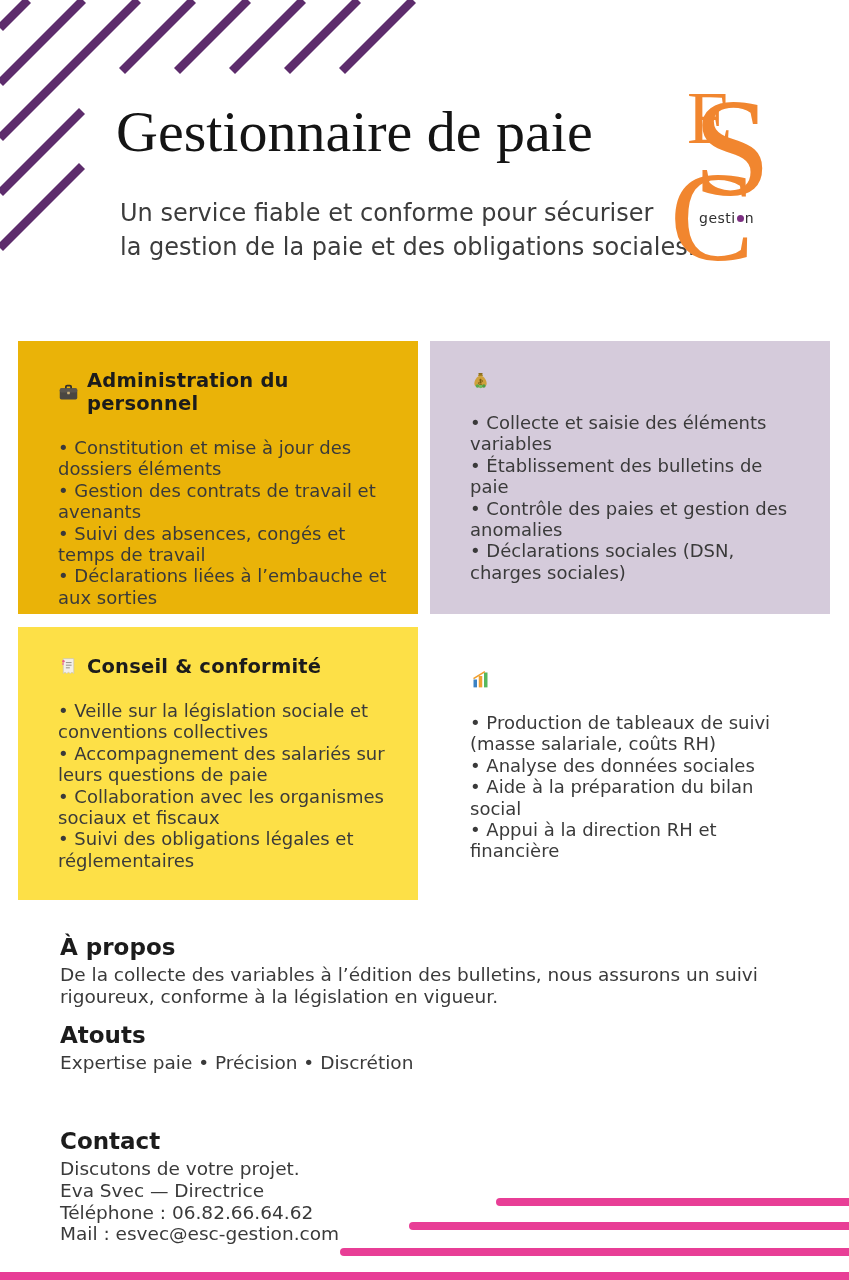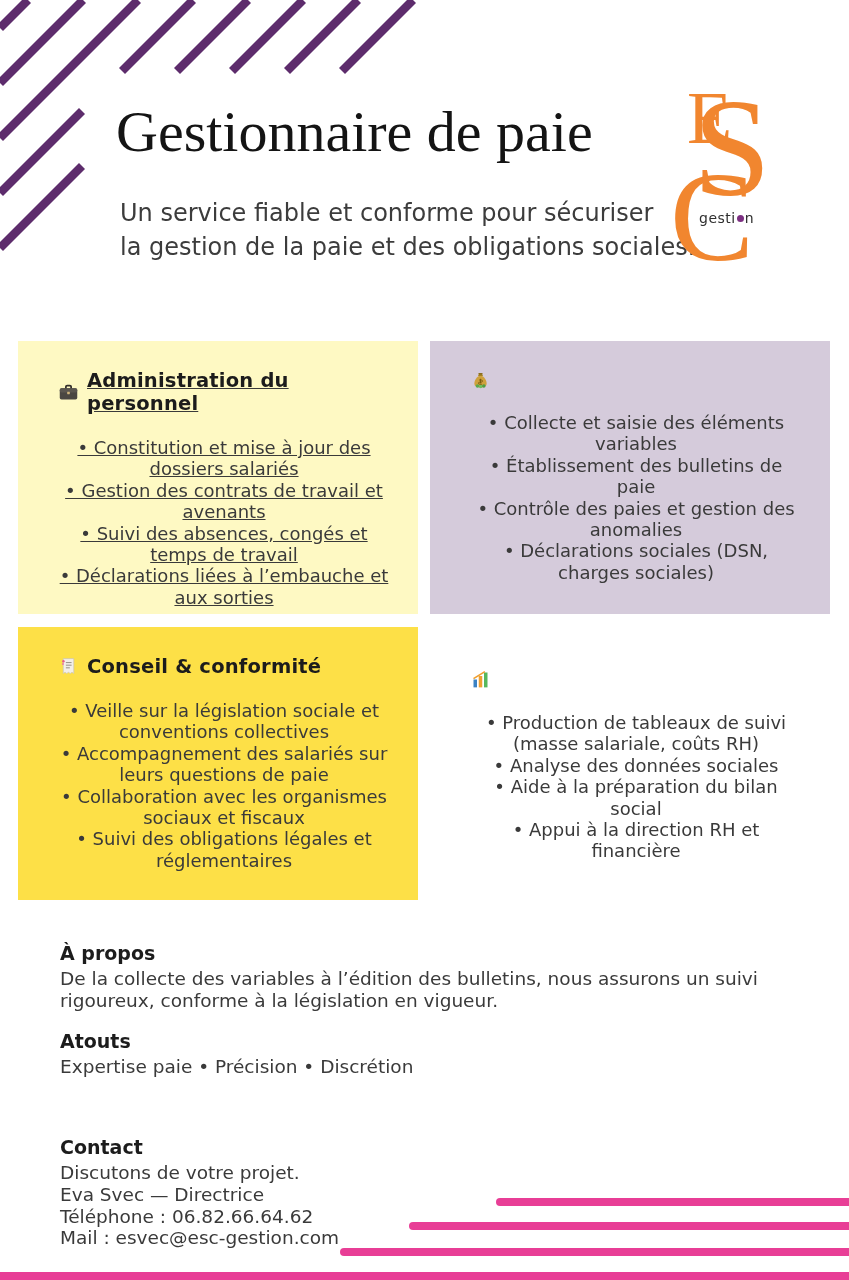--- a/index.html
+++ b/index.html
@@ -34,33 +34,33 @@
   .logo .c{left:10px;top:85px;font-size:126px;}
   .logo .word{position:absolute;left:39px;top:140px;font-size:14px;color:#2f2f2f;letter-spacing:.5px;}
   .logo .dot{display:inline-block;width:7px;height:7px;border-radius:50%;background:#7c3082;margin:0 1px 1px 1px;}
   
   .cards{
     position:absolute;left:18px;top:341px;width:812px;
     display:grid;grid-template-columns:400px 400px;grid-template-rows:273px 273px;
     column-gap:12px;row-gap:13px;
   }
   .card{box-sizing:border-box;padding:28px 28px 0 40px;}
-  .card.peach{background:#fef9c3;text-decoration:underline;}
+  .card.peach{background:#eab308;}
   .card.lavender{background:#d5cbdb;}
   .card.pink{background:#fde047;}
   .card.plain{background:transparent;padding-top:42px;}
   .card-title{
     margin:0 0 22px 0;font-size:19.5px;font-weight:600;color:#1c1c1c;letter-spacing:.2px;
     display:flex;align-items:center;gap:8px;
   }
   .card-title .icn{flex:0 0 auto;width:21px;height:21px;}
-  .card-list{margin:0;padding:0;list-style:none;font-size:18px;line-height:1.19;color:#3a3a3a;text-align:center;}
+  .card-list{margin:0;padding:0;list-style:none;font-size:18px;line-height:1.19;color:#3a3a3a;}
   
   .sec{position:absolute;left:60px;width:752px;}
-  .sec h3{margin:16px 0 4px 0;font-size:19px;font-weight:700;color:#1c1c1c;}
+  .sec h3{margin:8px 0 4px 0;font-size:23px;font-weight:700;color:#1c1c1c;}
   .sec p{margin:0;font-size:18.5px;line-height:1.2;color:#3a3a3a;}
   .sec.about{top:926px;}
   .sec.atouts{top:1014px;}
   .sec.contact{top:1120px;}
   .sec.contact p{line-height:1.18;}
 </style>
 </head>
 <body>
 
 <div class="page">
@@ -99,21 +99,21 @@
       <h2 class="card-title">
         <svg class="icn" viewBox="0 0 24 24" aria-hidden="true">
           <rect x="2" y="7" width="20" height="13" rx="2" fill="#4a4742"></rect>
           <rect x="2" y="7" width="20" height="5" rx="2" fill="#5a564f"></rect>
           <path d="M9 7V5.5A1.5 1.5 0 0 1 10.5 4h3A1.5 1.5 0 0 1 15 5.5V7" fill="none" stroke="#332F2B" stroke-width="2"></path>
           <rect x="10.5" y="11" width="3" height="3" rx="0.5" fill="#cdb37a"></rect>
         </svg>
         <span>Administration du personnel</span>
       </h2>
       <ul class="card-list">
-        <li>• Constitution et mise à jour des dossiers salariés</li>
+        <li>• Constitution et mise à jour des dossiers éléments</li>
         <li>• Gestion des contrats de travail et avenants</li>
         <li>• Suivi des absences, congés et temps de travail</li>
         <li>• Déclarations liées à l’embauche et aux sorties</li>
       </ul>
     </div>
 
     <div class="card lavender">
       <h2 class="card-title">
         <svg class="icn" viewBox="0 0 24 24" aria-hidden="true">
           <path d="M12 7C7 9 5 13 5 16.5 5 20 8 21 12 21s7-1 7-4.5C19 13 17 9 12 7z" fill="#cfa13c"></path>

